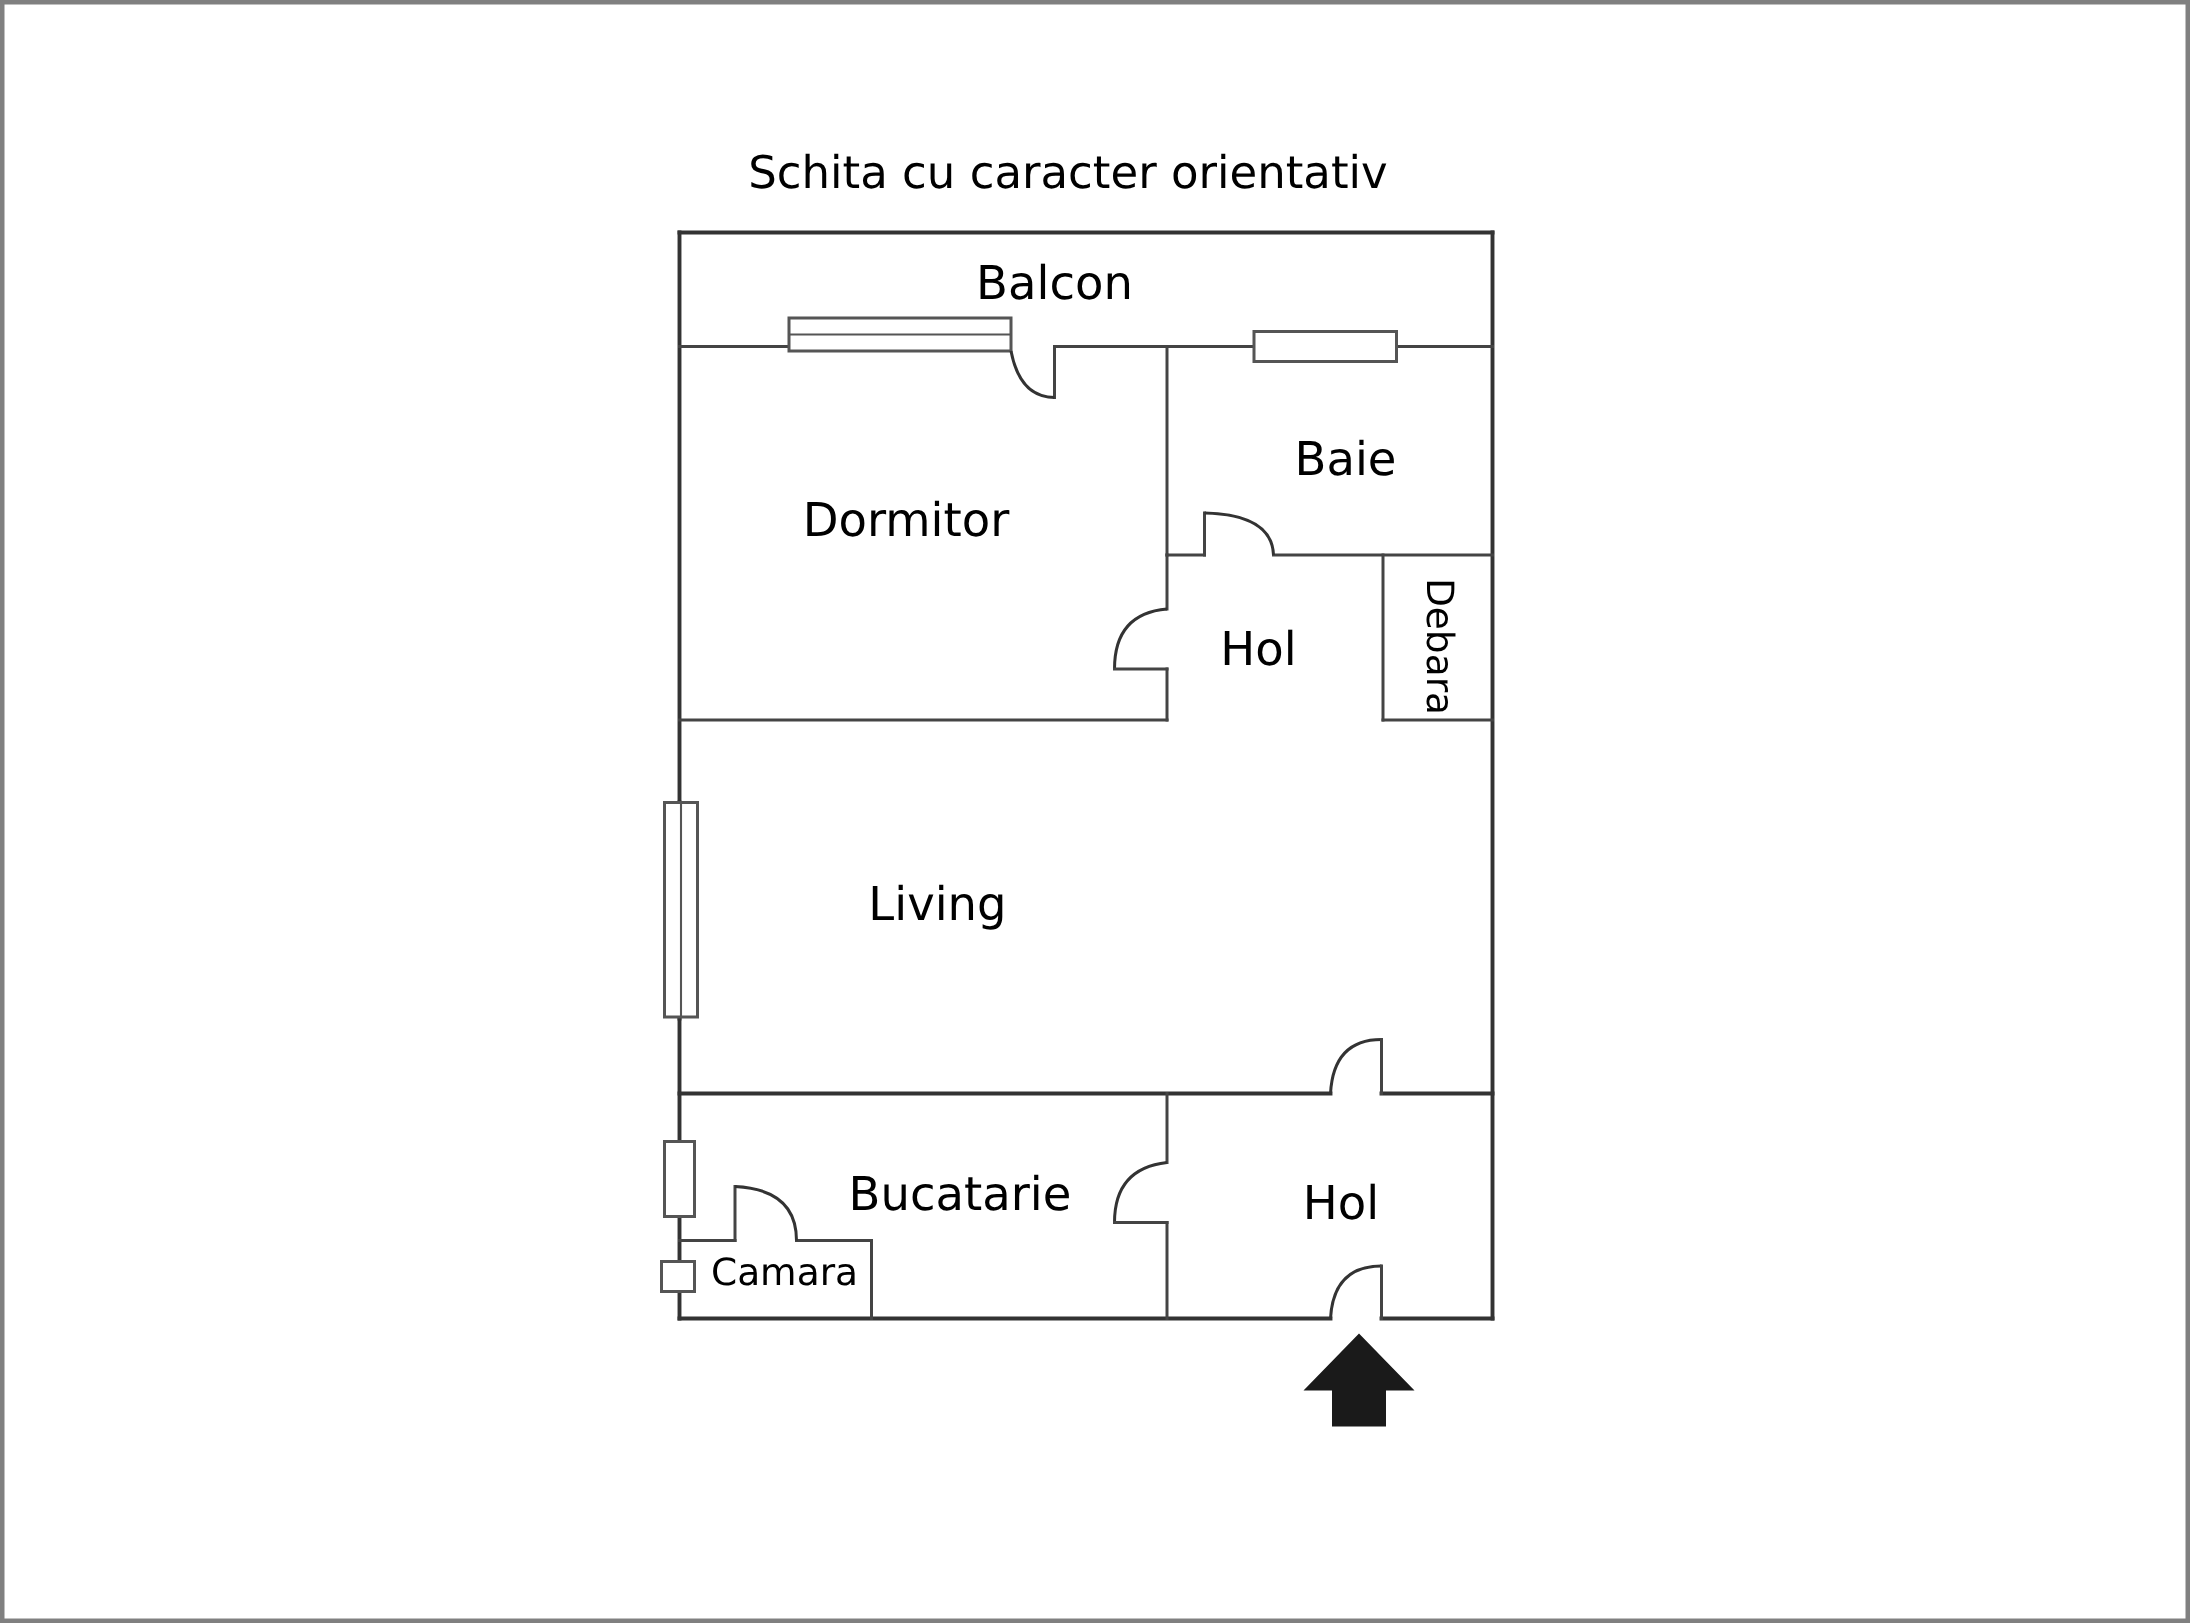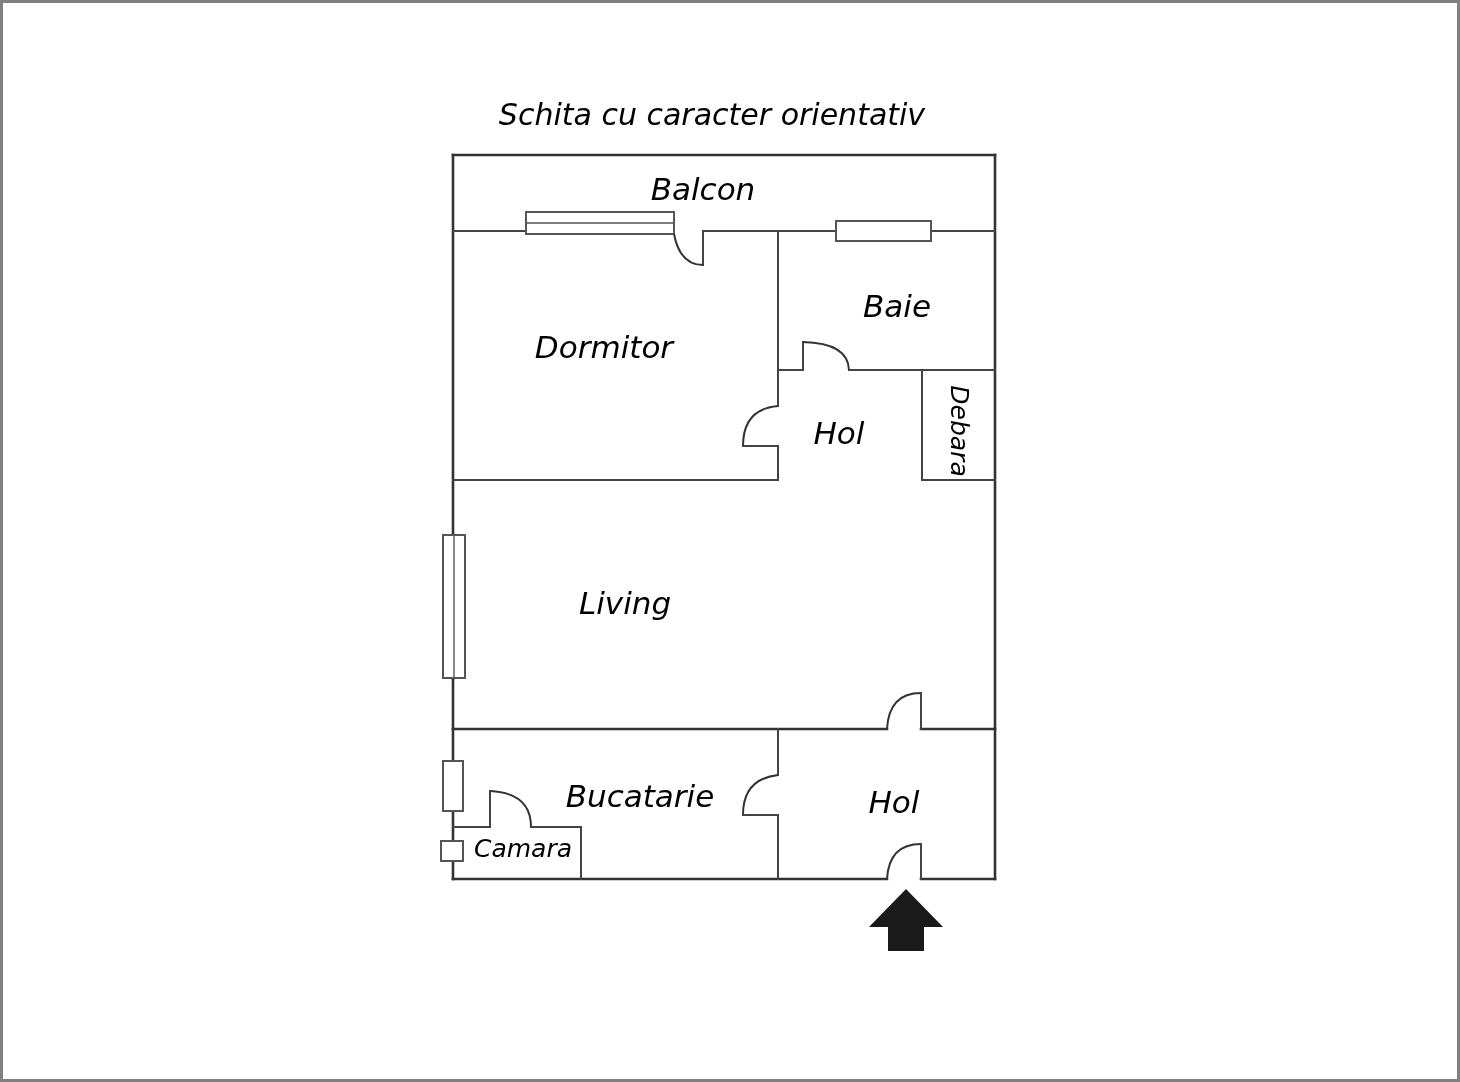--- a/index.html
+++ b/index.html
@@ -14,21 +14,20 @@
     font-family: "DejaVu Sans", sans-serif;
     overflow: hidden;
   }
   #page {
     position: relative;
     width: 1460px;
     height: 1082px;
     background: #ffffff;
     box-sizing: border-box;
     border: 3px solid #808080;
-    font-style: italic;
   }
   #plan-svg {
     position: absolute;
     left: 0;
     top: 0;
     width: 1460px;
     height: 1082px;
     display: block;
   }
   .plan-title {

